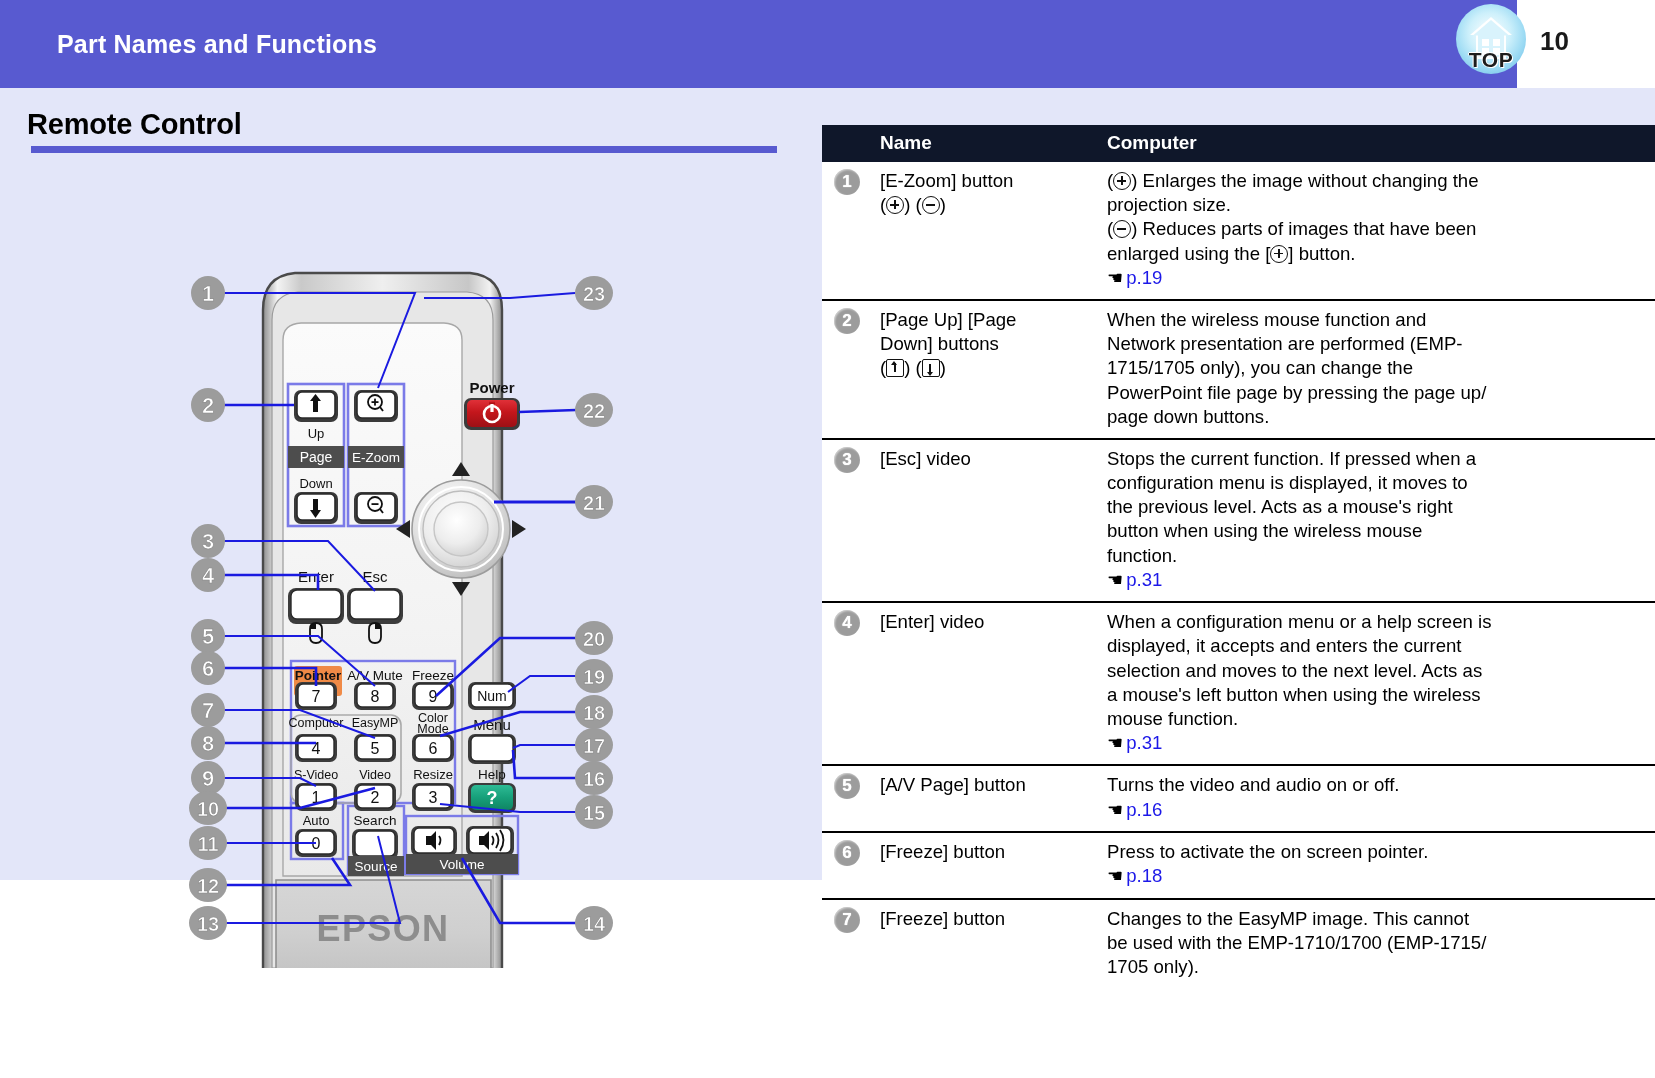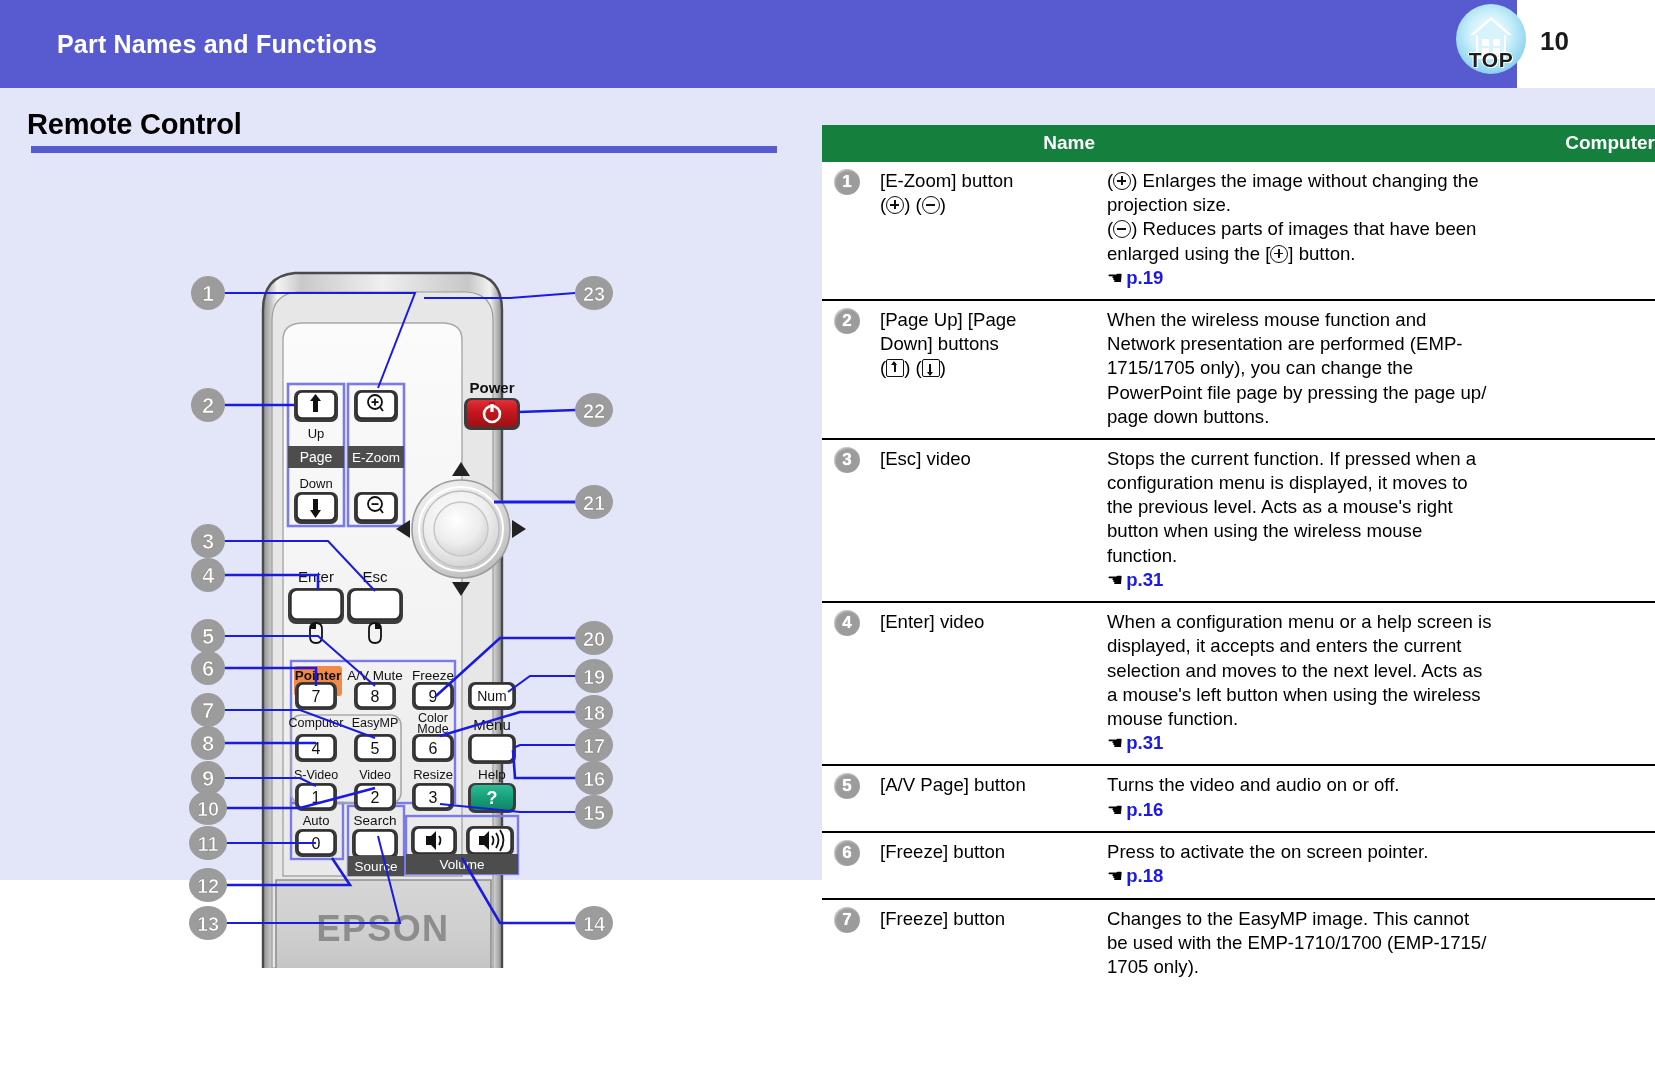--- a/index.html
+++ b/index.html
@@ -57,41 +57,41 @@
   #section-rule{
     position:absolute;left:31px;top:58px;width:746px;height:7px;background:#585AD0;
   }
   
   #spec-table{
     position:absolute;left:822px;top:37px;width:833px;
     border-collapse:collapse;background:#ffffff;
     table-layout:fixed;
   }
   #spec-table th{
-    background:#15803d;color:#ffffff;font-size:19px;font-weight:bold;
-    padding:7px 0 8px 0;border:none;text-align:right;
+    background:#0f172a;color:#ffffff;font-size:19px;font-weight:bold;
+    padding:7px 0 8px 0;border:none;text-align:left;
   }
   #spec-table td{
     border-top:2px solid #000000;
     vertical-align:top;
     padding:7px 6px 9px 6px;
     font-size:18.6px;color:#000000;line-height:1.30;
   }
   #spec-table tr:first-child td{border-top:none;}
   .col-num{width:42px;padding-left:12px !important;padding-right:0 !important;}
   .col-name{width:215px;font-weight:normal;padding-left:4px !important;}
   .col-func{width:auto;padding-left:12px !important;}
   .badge{
     display:inline-block;width:26px;height:26px;border-radius:50%;
     background:#9C9C9C;color:#ffffff;font-size:17px;font-weight:bold;
     text-align:center;line-height:26px;
     text-shadow:0 0 1px #ffffff;
     box-shadow:inset 1px 1px 2px rgba(255,255,255,.55);
   }
-  .plink{color:#1C18E8;font-weight:bold;}
+  .plink{color:#1C18E8;font-weight:normal;}
   .hand{
     display:inline-block;color:#000000;font-size:18px;margin-right:3px;
   }
   .glyph{
     display:inline-block;width:16px;height:16px;border:1.3px solid #111;border-radius:50%;
     position:relative;vertical-align:-3px;
   }
   .glyph.sq{border-radius:2px;}
   .glyph i{position:absolute;background:#111;}
   .gp-h{left:3px;top:7.1px;width:9px;height:1.6px;}

